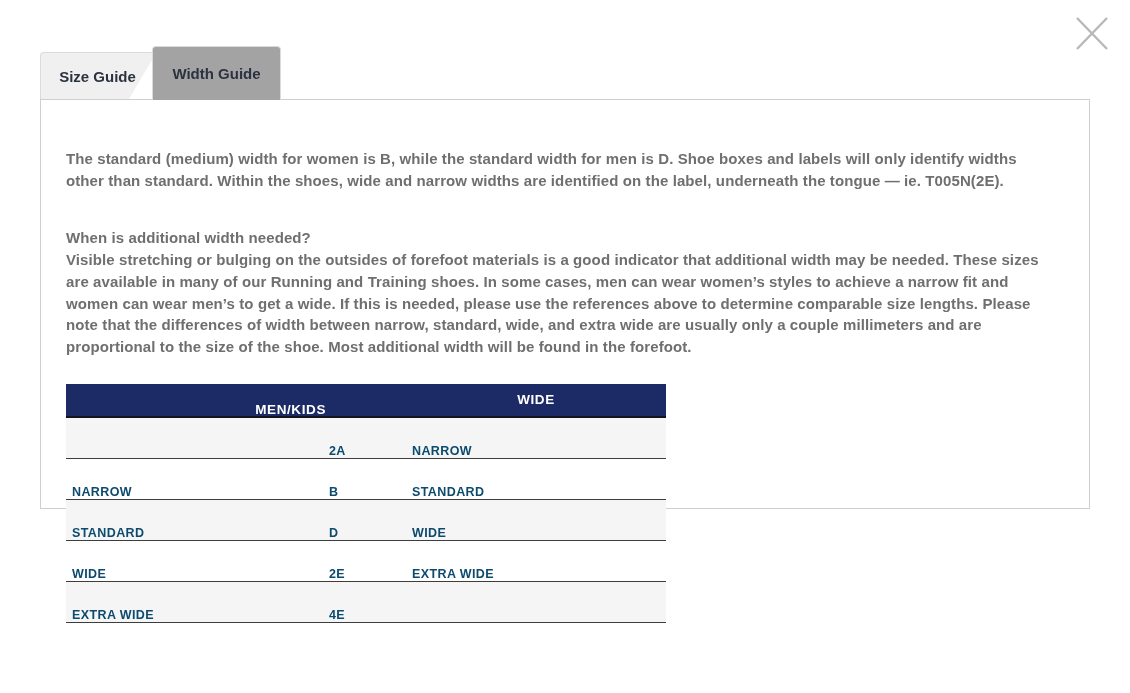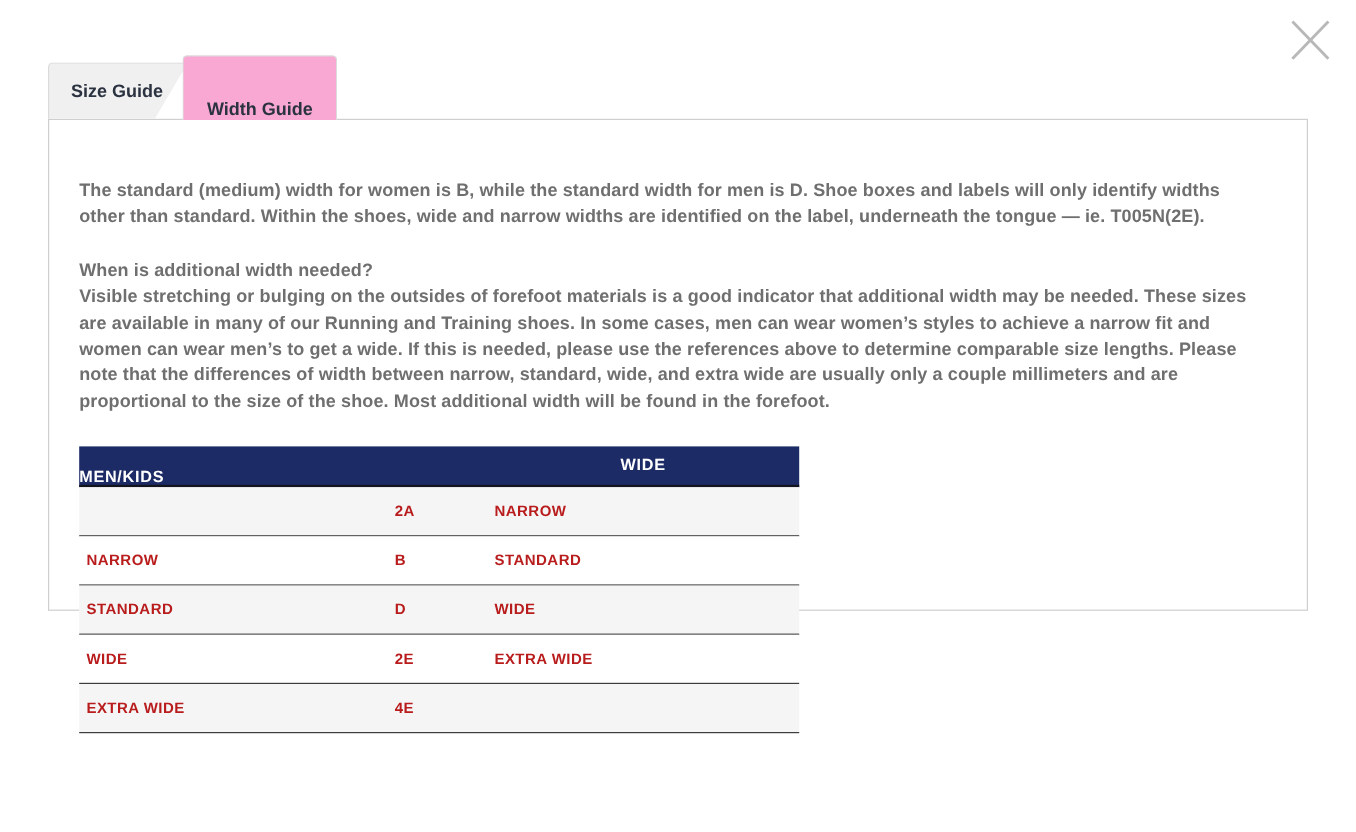--- a/index.html
+++ b/index.html
@@ -64,79 +64,78 @@
     bottom: 0;
     width: 26px;
     height: 44px;
     background: #ffffff;
     -webkit-clip-path: polygon(100% 0, 100% 100%, 0 100%);
     clip-path: polygon(100% 0, 100% 100%, 0 100%);
   }
   .tab-active {
     width: 129px;
     height: 54px;
-    background: #f9a8d4;
+    background: #a3a3a3;
     border: 1px solid #dbdbdb;
     border-bottom: none;
     margin-left: -3px;
     margin-bottom: -1px;
     position: relative;
     z-index: 3;
-    align-items: flex-end;
   }
 
   .panel {
     position: relative;
     width: 1050px;
     height: 410px;
     background: #ffffff;
     border: 1px solid #cfcfcf;
     padding: 48px 25px 0 25px;
     z-index: 1;
   }
 
   .body-text {
     width: 990px;
     font-size: 15px;
     line-height: 21.7px;
     font-weight: 600;
     color: #6f6f6f;
     letter-spacing: 0.1px;
   }
-  .para-gap { margin-top: 24px; }
+  .para-gap { margin-top: 36px; }
 
   
   .wtable {
     width: 600px;
     margin-top: 26px;
   }
   .wtable-header {
     display: flex;
     align-items: center;
     height: 34px;
     background: #1c2b66;
     border-bottom: 2px solid #14141f;
     color: #ffffff;
     font-weight: bold;
     font-size: 13.5px;
     letter-spacing: 0.6px;
   }
-  .hcell-1 { width: 260px; text-align: left; margin-top: 20px; }
+  .hcell-1 { width: 260px; text-align: right; margin-top: 20px; }
   .hcell-2 { width: 80px; }
   .hcell-3 { width: 260px; text-align: center; }
 
   .wrow {
     display: flex;
-    align-items: center;
+    align-items: flex-end;
     height: 41px;
     border-bottom: 1px solid #3d3d3d;
     font-size: 12.5px;
     font-weight: 600;
     letter-spacing: 0.4px;
-    color: #b91c1c;
+    color: #0c4a6e;
   }
   .wrow-odd { background: #f5f5f6; }
   .wrow-even { background: #ffffff; }
   .cell-1 { width: 260px; padding-left: 6px; }
   .cell-2 { width: 80px; padding-left: 3px; }
   .cell-3 { width: 260px; padding-left: 6px; }
 </style>
 </head>
 <body>
 

